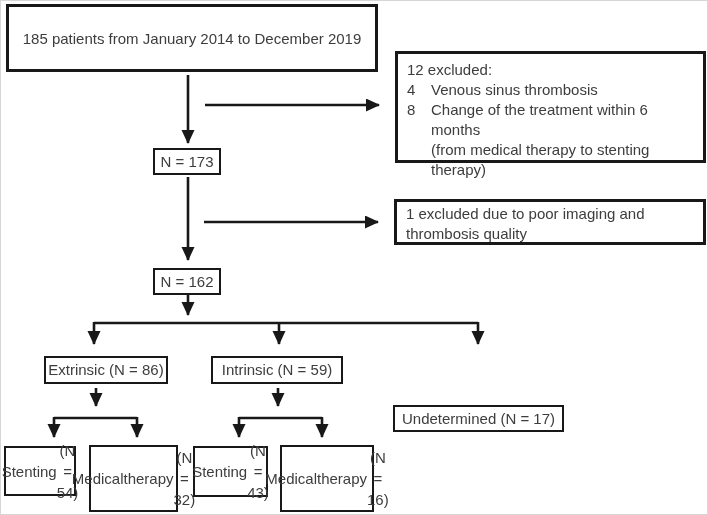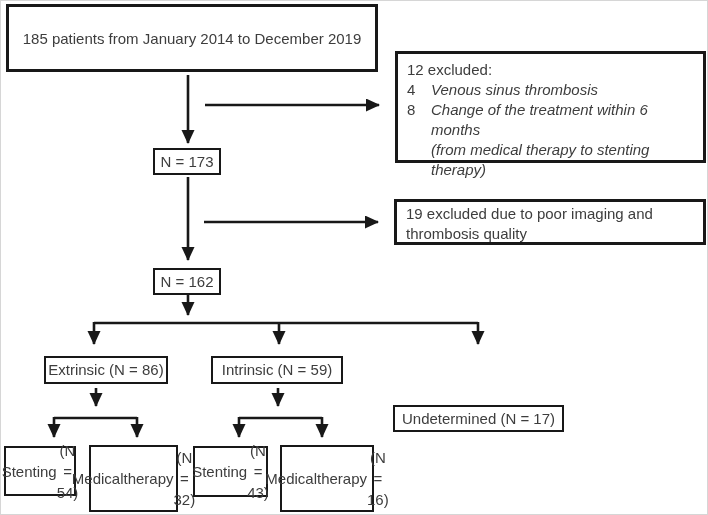--- a/index.html
+++ b/index.html
@@ -43,21 +43,21 @@
   .b-int   { left:210px; top:355px; width:132px; height:28px; }
   .b-und   { left:392px; top:356px; width:171px; height:27px;margin-top:48px; }
   .b-st-e  { left:3px;   top:445px; width:72px;  height:50px; line-height:21px; }
   .b-md-e  { left:88px;  top:444px; width:89px;  height:67px; line-height:21px; }
   .b-st-i  { left:192px; top:445px; width:75px;  height:51px; line-height:21px; }
   .b-md-i  { left:279px; top:444px; width:94px;  height:67px; line-height:21px; }
 
   .excl-title { }
   .xrow { display:flex; }
   .xnum { width:24px; flex:0 0 24px; }
-  .xtext { flex:1;font-style:italic; }
+  .xtext { flex:1; }
 
   path.flow { stroke:#181818; stroke-width:2.6; fill:none; }
 </style>
 </head>
 <body>
 
 <div class="canvas">
 
   <svg class="arrow-layer" viewBox="0 0 708 515" xmlns="http://www.w3.org/2000/svg">
     <defs>
@@ -109,21 +109,21 @@
         <span>(from medical therapy to stenting therapy)</span>
       </span>
     </div>
   </div>
 
   <div class="box thin centered b-n173">
     <div>N = 173</div>
   </div>
 
   <div class="box b-excl2">
-    <div>19 excluded due to poor imaging and</div>
+    <div>1 excluded due to poor imaging and</div>
     <div>thrombosis quality</div>
   </div>
 
   <div class="box thin centered b-n162">
     <div>N = 162</div>
   </div>
 
   <div class="box thin centered b-ext">
     <div>Extrinsic (N = 86)</div>
   </div>

